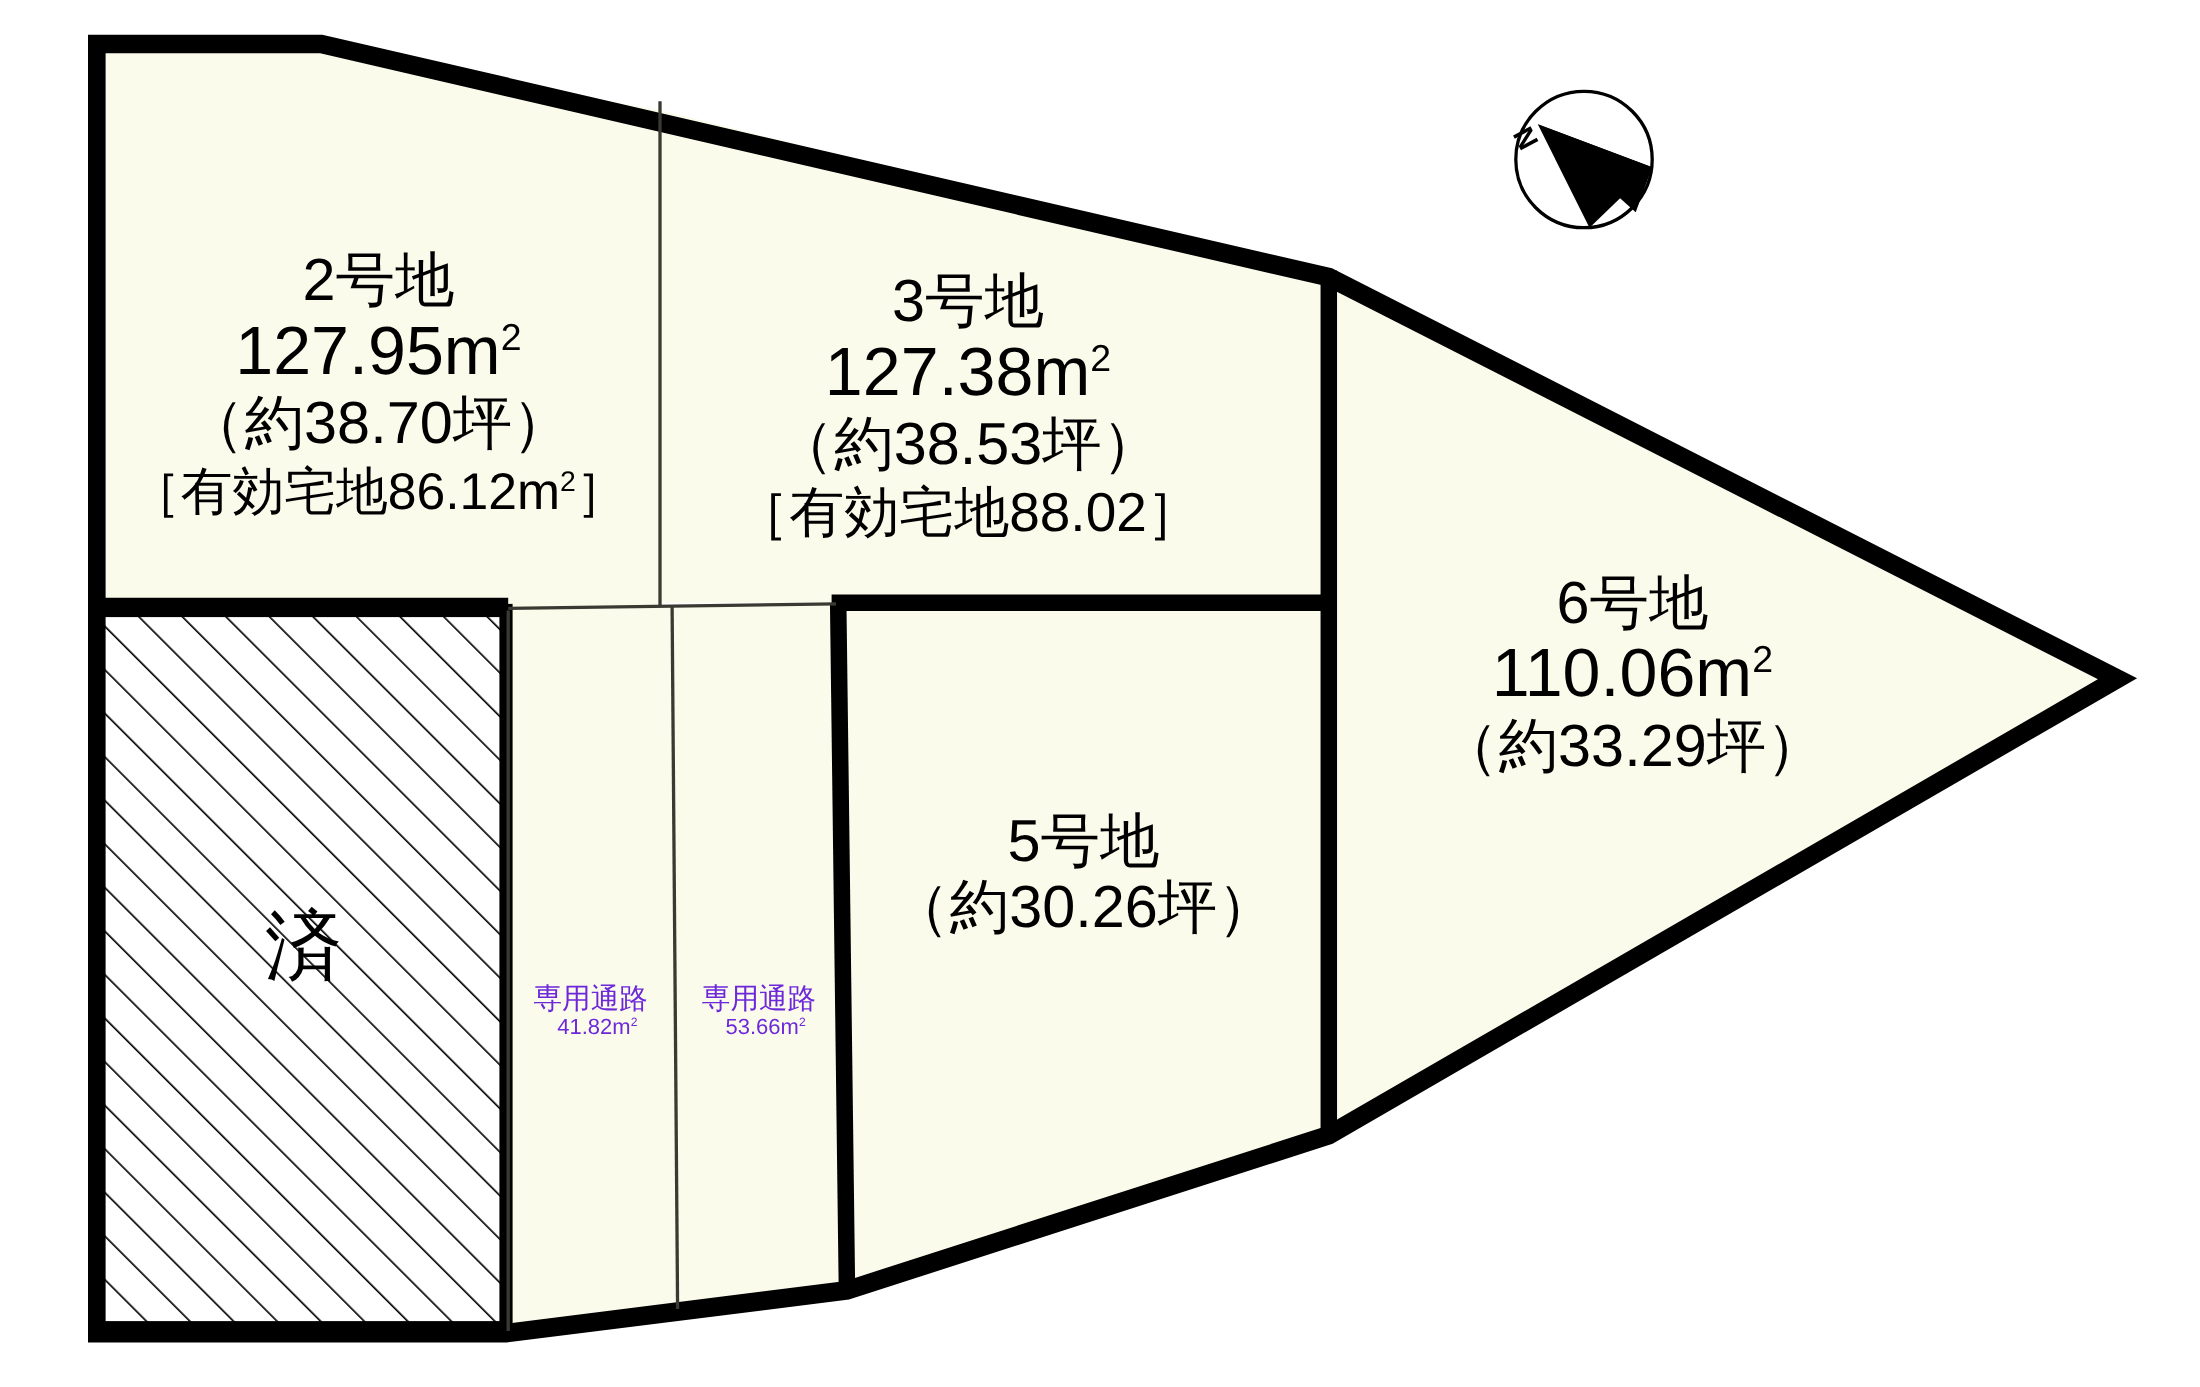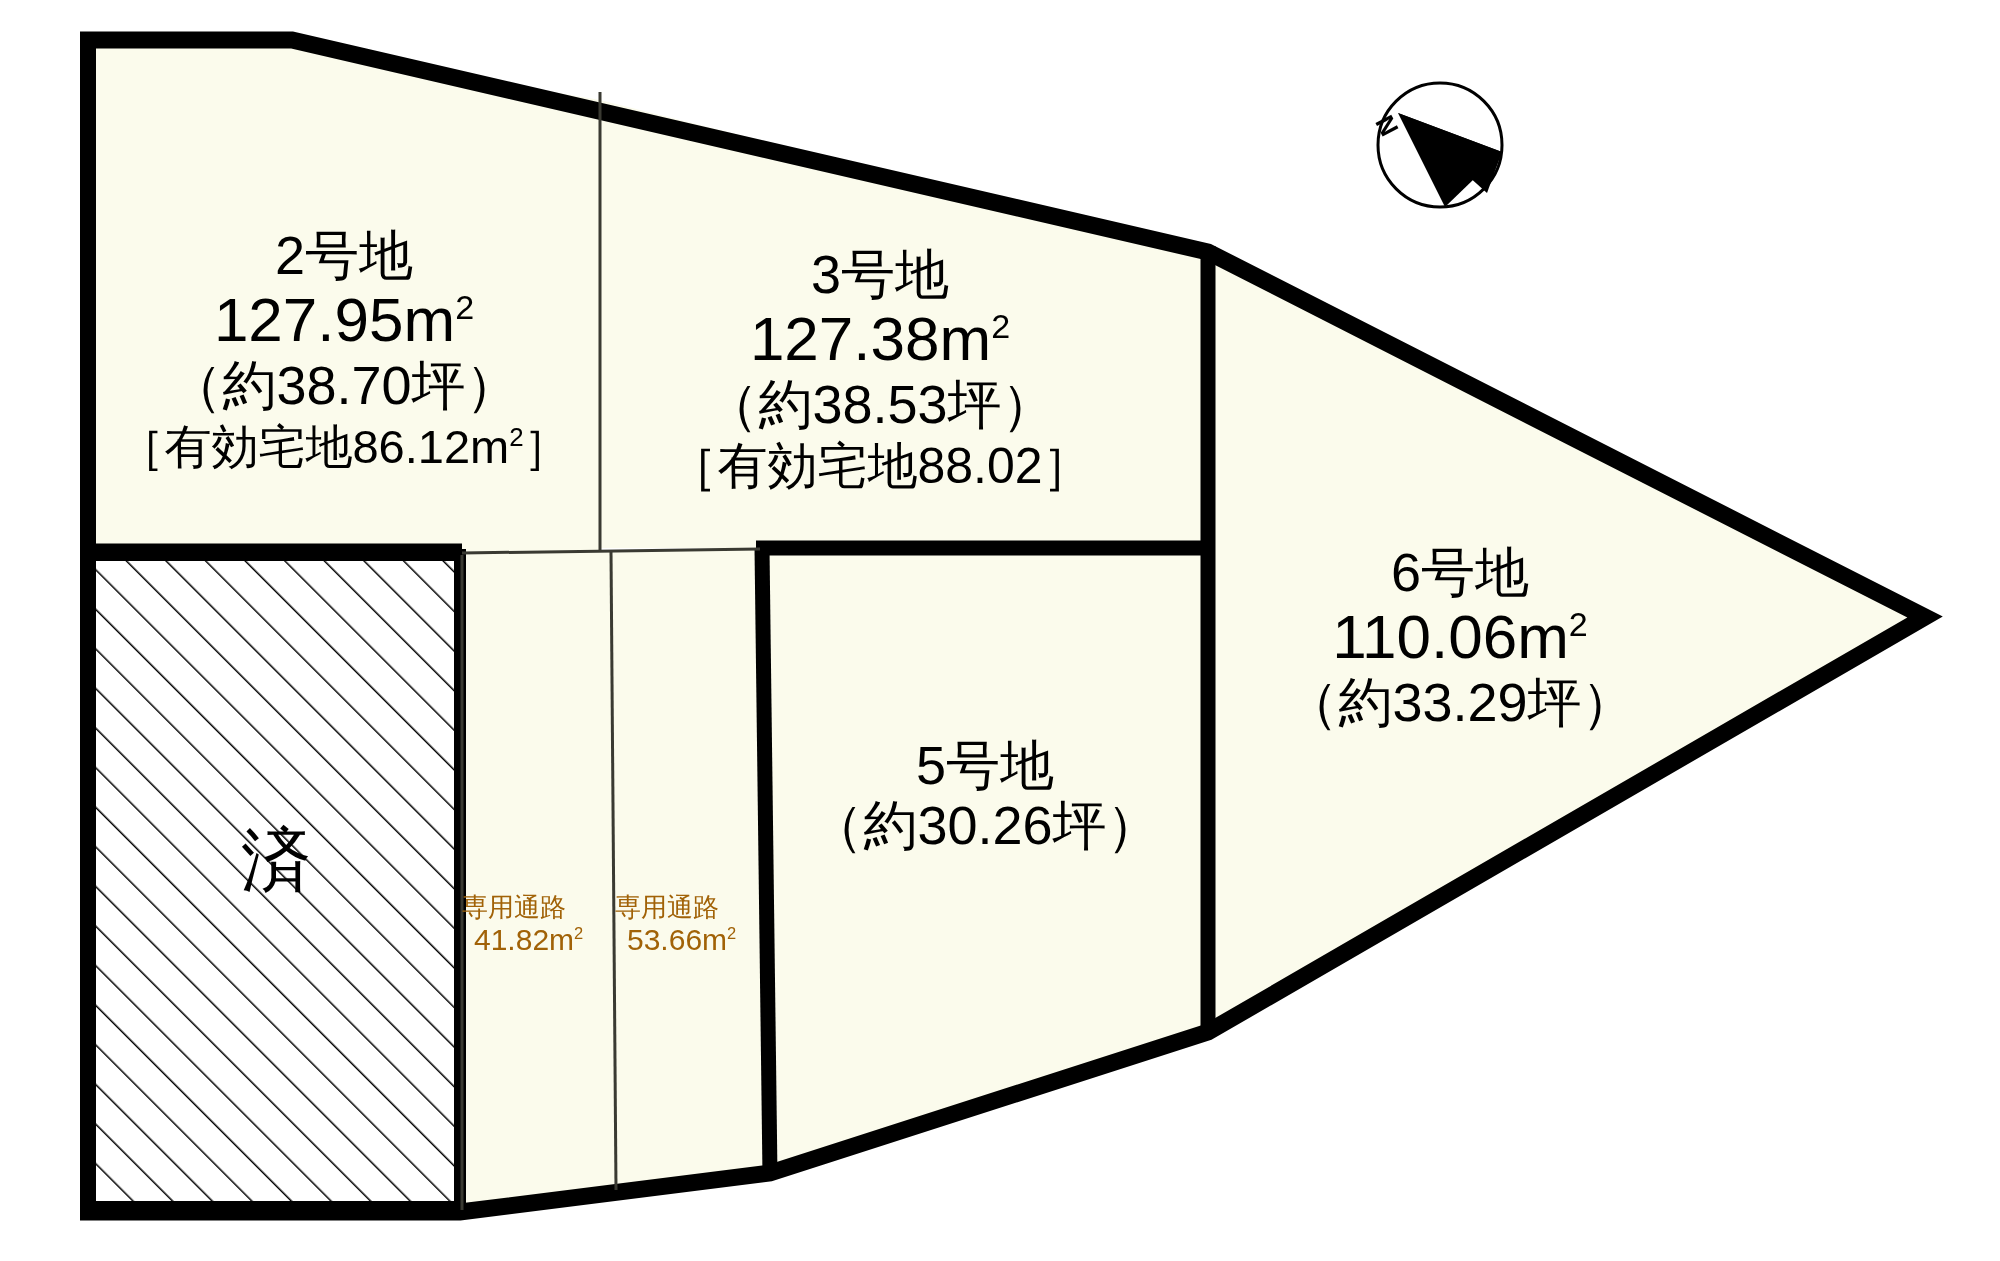--- a/index.html
+++ b/index.html
@@ -6,23 +6,23 @@
   body{width:2000px;height:1261px;font-family:"Liberation Sans","DejaVu Sans",sans-serif;}
   #stage{position:relative;width:2000px;height:1261px;background:#ffffff;overflow:hidden;}
   svg{position:absolute;left:0;top:0;}
   .lbl{position:absolute;text-align:center;color:#000;line-height:1.12;white-space:nowrap;}
   .lot-title{font-size:54px;}
   .lot-area{font-size:62px;}
   .lot-tsubo{font-size:54px;}
   .lot-bracket{font-size:47px;}
   .lot-bracket.big{font-size:50px;}
   .sup{font-size:0.55em;vertical-align:super;line-height:0;}
-  .path-lbl{position:absolute;text-align:left;color:#a16207;line-height:1.14;white-space:nowrap;font-size:26px;}
+  .path-lbl{position:absolute;text-align:center;color:#6d28d9;line-height:1.14;white-space:nowrap;font-size:26px;}
   .path-lbl .a{font-size:26px;display:block;}
-  .path-lbl .b{font-size:30px;display:block;margin-left:12px;}
+  .path-lbl .b{font-size:20px;display:block;margin-left:12px;}
   .done-mark{position:absolute;font-size:70px;color:#000;line-height:1;}
   .compass-n{position:absolute;font-size:26px;font-weight:bold;color:#000;
              transform:rotate(-118deg);transform-origin:50% 50%;}
 </style>
 </head>
 <body>
 
 <div id="stage">
 
   <svg width="2000" height="1261" viewBox="0 0 2000 1261">
@@ -111,21 +111,21 @@
     <div class="lot-bracket" style="margin-top:6px;"><span>［有効宅地86.12m</span><span class="sup">2</span><span>］</span></div>
   </div>
 
   <div class="lbl" style="left:560px;top:244px;width:640px;">
     <div class="lot-title">3号地</div>
     <div class="lot-area"><span>127.38m</span><span class="sup">2</span></div>
     <div class="lot-tsubo">（約38.53坪）</div>
     <div class="lot-bracket big" style="margin-top:4px;">［有効宅地88.02］</div>
   </div>
 
-  <div class="lbl" style="left:1215px;top:542px;width:490px;">
+  <div class="lbl" style="left:1215px;top:518px;width:490px;padding-left:24px;">
     <div class="lot-title">6号地</div>
     <div class="lot-area"><span>110.06m</span><span class="sup">2</span></div>
     <div class="lot-tsubo">（約33.29坪）</div>
   </div>
 
   <div class="lbl" style="left:760px;top:735px;width:450px;">
     <div class="lot-title">5号地</div>
     <div class="lot-tsubo">（約30.26坪）</div>
   </div>
 

